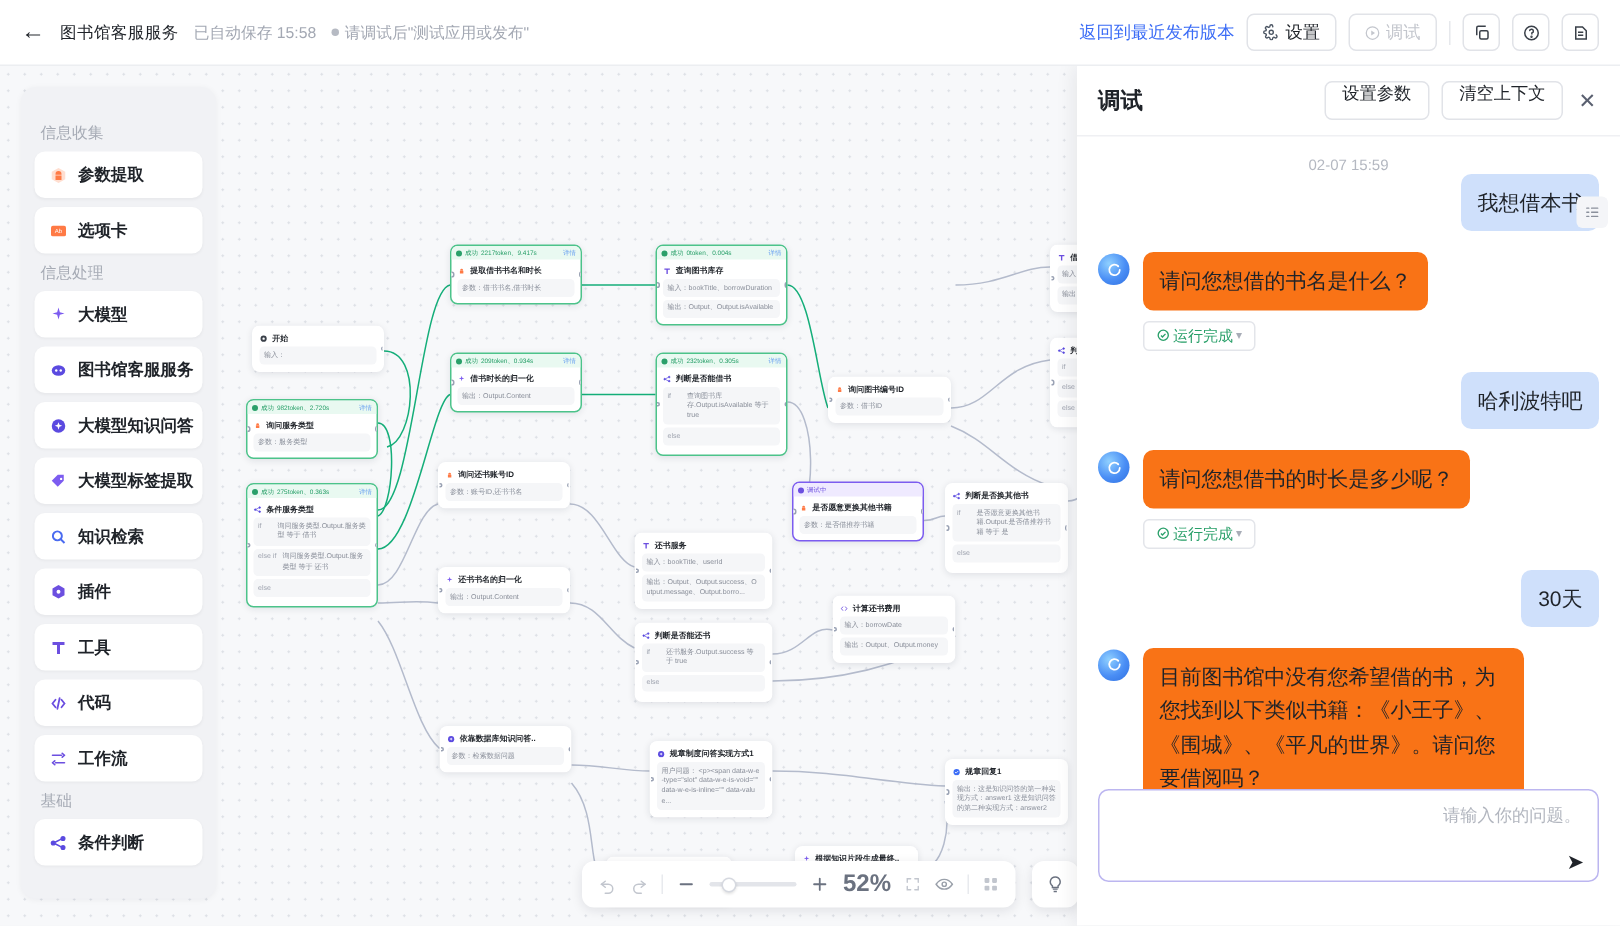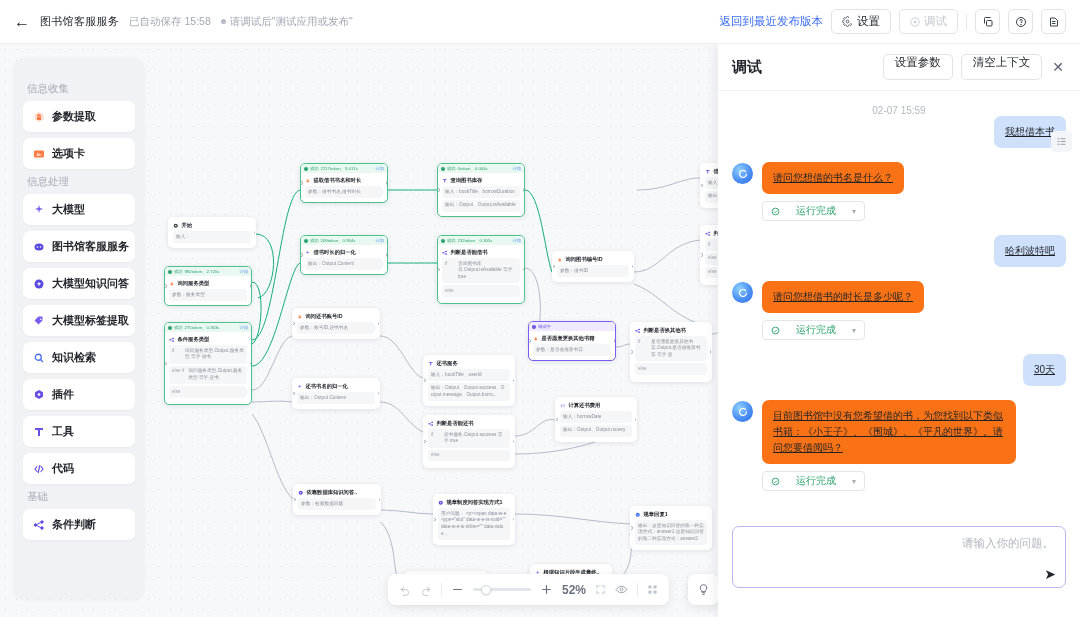--- a/index.html
+++ b/index.html
@@ -127,21 +127,21 @@
   .bb-ico { color: #c2c6ce; font-size: 12px; cursor: pointer; line-height: 1;
             display: flex; align-items: center; }
   .bb-sep { width: 1px; height: 13px; background: #e8eaee; }
   .slider { width: 58px; height: 3px; background: #e3e5ea; border-radius: 2px;
             position: relative; cursor: pointer; }
   .slider-knob {
     position: absolute; left: 8px; top: 50%; margin-top: -5px;
     width: 10px; height: 10px; border-radius: 50%; background: #fff;
     border: 1px solid #d6d9e0; box-shadow: 0 1px 2px rgba(0,0,0,.12);
   }
-  .zoom-label { font-size: 12px; color: #6b7280; font-weight: 600; min-width: 24px; text-align: center; }
+  .zoom-label { font-size: 16px; color: #6b7280; font-weight: 600; min-width: 24px; text-align: center; }
   .bulb-box {
     position: absolute; left: 688px; bottom: 12px; width: 31px; height: 31px;
     background: #fff; border-radius: 8px; display: flex; align-items: center;
     justify-content: center; box-shadow: 0 2px 8px rgba(20,24,35,.10); z-index: 25;
   }
 
   
   .debug {
     position: absolute; top: 44px; right: 0; width: 362px; height: 573px;
     background: #fff; box-shadow: -2px 0 12px rgba(20,24,35,.08); z-index: 30;
@@ -167,30 +167,29 @@
   }
   .msg-row { display: flex; margin-bottom: 14px; }
   .msg-row.user { justify-content: flex-end; }
   .avatar {
     width: 21px; height: 21px; border-radius: 50%; flex: 0 0 21px;
     margin-right: 9px; margin-top: 1px;
     background: radial-gradient(circle at 35% 32%, #8fd0ff 0%, #4a8ef5 55%, #2f6fe0 100%);
     display: flex; align-items: center; justify-content: center;
   }
   .bubble {
-    border-radius: 7px; padding: 8px 11px; font-size: 10px; line-height: 1.6;
+    border-radius: 7px; padding: 8px 11px; font-size: 14px; line-height: 1.6;
     max-width: 254px;
-    text-decoration: underline;
   }
   .bubble.bot { background: #f97316; color: #1f2329; }
   .bubble.user { background: #cfe0fb; color: #1f2329; }
   .bot-col { display: flex; flex-direction: column; align-items: flex-start; }
   .run-pill {
     margin-top: 7px; height: 20px; padding: 0 8px; border: 1px solid #e3e5ea;
-    border-radius: 4px; display: inline-flex; align-items: center; gap: 16px;
+    border-radius: 4px; display: inline-flex; align-items: center; gap: 2px;
     font-size: 10px; color: #2aa06a; cursor: pointer; background: #fff;
   }
   .chev { color: #a8adb7; font-size: 8px; }
   .dbg-foot { padding: 0 14px 29px 14px; text-align: right; }
   .input-box {
     height: 62px; border: 1px solid #bcb6f0; border-radius: 7px;
     padding: 9px 11px; position: relative; cursor: text;
   }
   .input-ph { font-size: 11.5px; color: #b2b6bf; }
   .send-btn {
@@ -368,20 +367,28 @@
       <span class="pal-label">工具</span>
     </div>
     <div class="pal-item">
       <span class="pal-ico">
         <svg width="12" height="12" viewBox="0 0 24 24" fill="none" stroke="#6c4fe0" stroke-width="2.4" stroke-linecap="round">
             <path d="M8 7l-4 5 4 5M16 7l4 5-4 5M13.5 5l-3 14"></path>
           </svg>
       </span>
       <span class="pal-label">代码</span>
     </div>
+    <div class="pal-item">
+      <span class="pal-ico">
+        <svg width="12" height="12" viewBox="0 0 24 24" fill="none" stroke="#6c4fe0" stroke-width="2.1" stroke-linecap="round">
+            <path d="M4 7h12M20 7l-3-2.5M20 7l-3 2.5M20 17H8M4 17l3-2.5M4 17l3 2.5"></path>
+          </svg>
+      </span>
+      <span class="pal-label">工作流</span>
+    </div>
 
     <div class="pal-group">基础</div>
     <div class="pal-item">
       <span class="pal-ico">
         <svg width="12" height="12" viewBox="0 0 24 24" fill="none" stroke="#5b4ae0" stroke-width="2">
             <circle cx="5" cy="12" r="2.4" fill="#5b4ae0"></circle>
             <circle cx="18" cy="6" r="2.4" fill="#5b4ae0"></circle>
             <circle cx="18" cy="18" r="2.4" fill="#5b4ae0"></circle>
             <path d="M7.4 11L15.6 6.8M7.4 13l8.2 4.2"></path>
           </svg>

